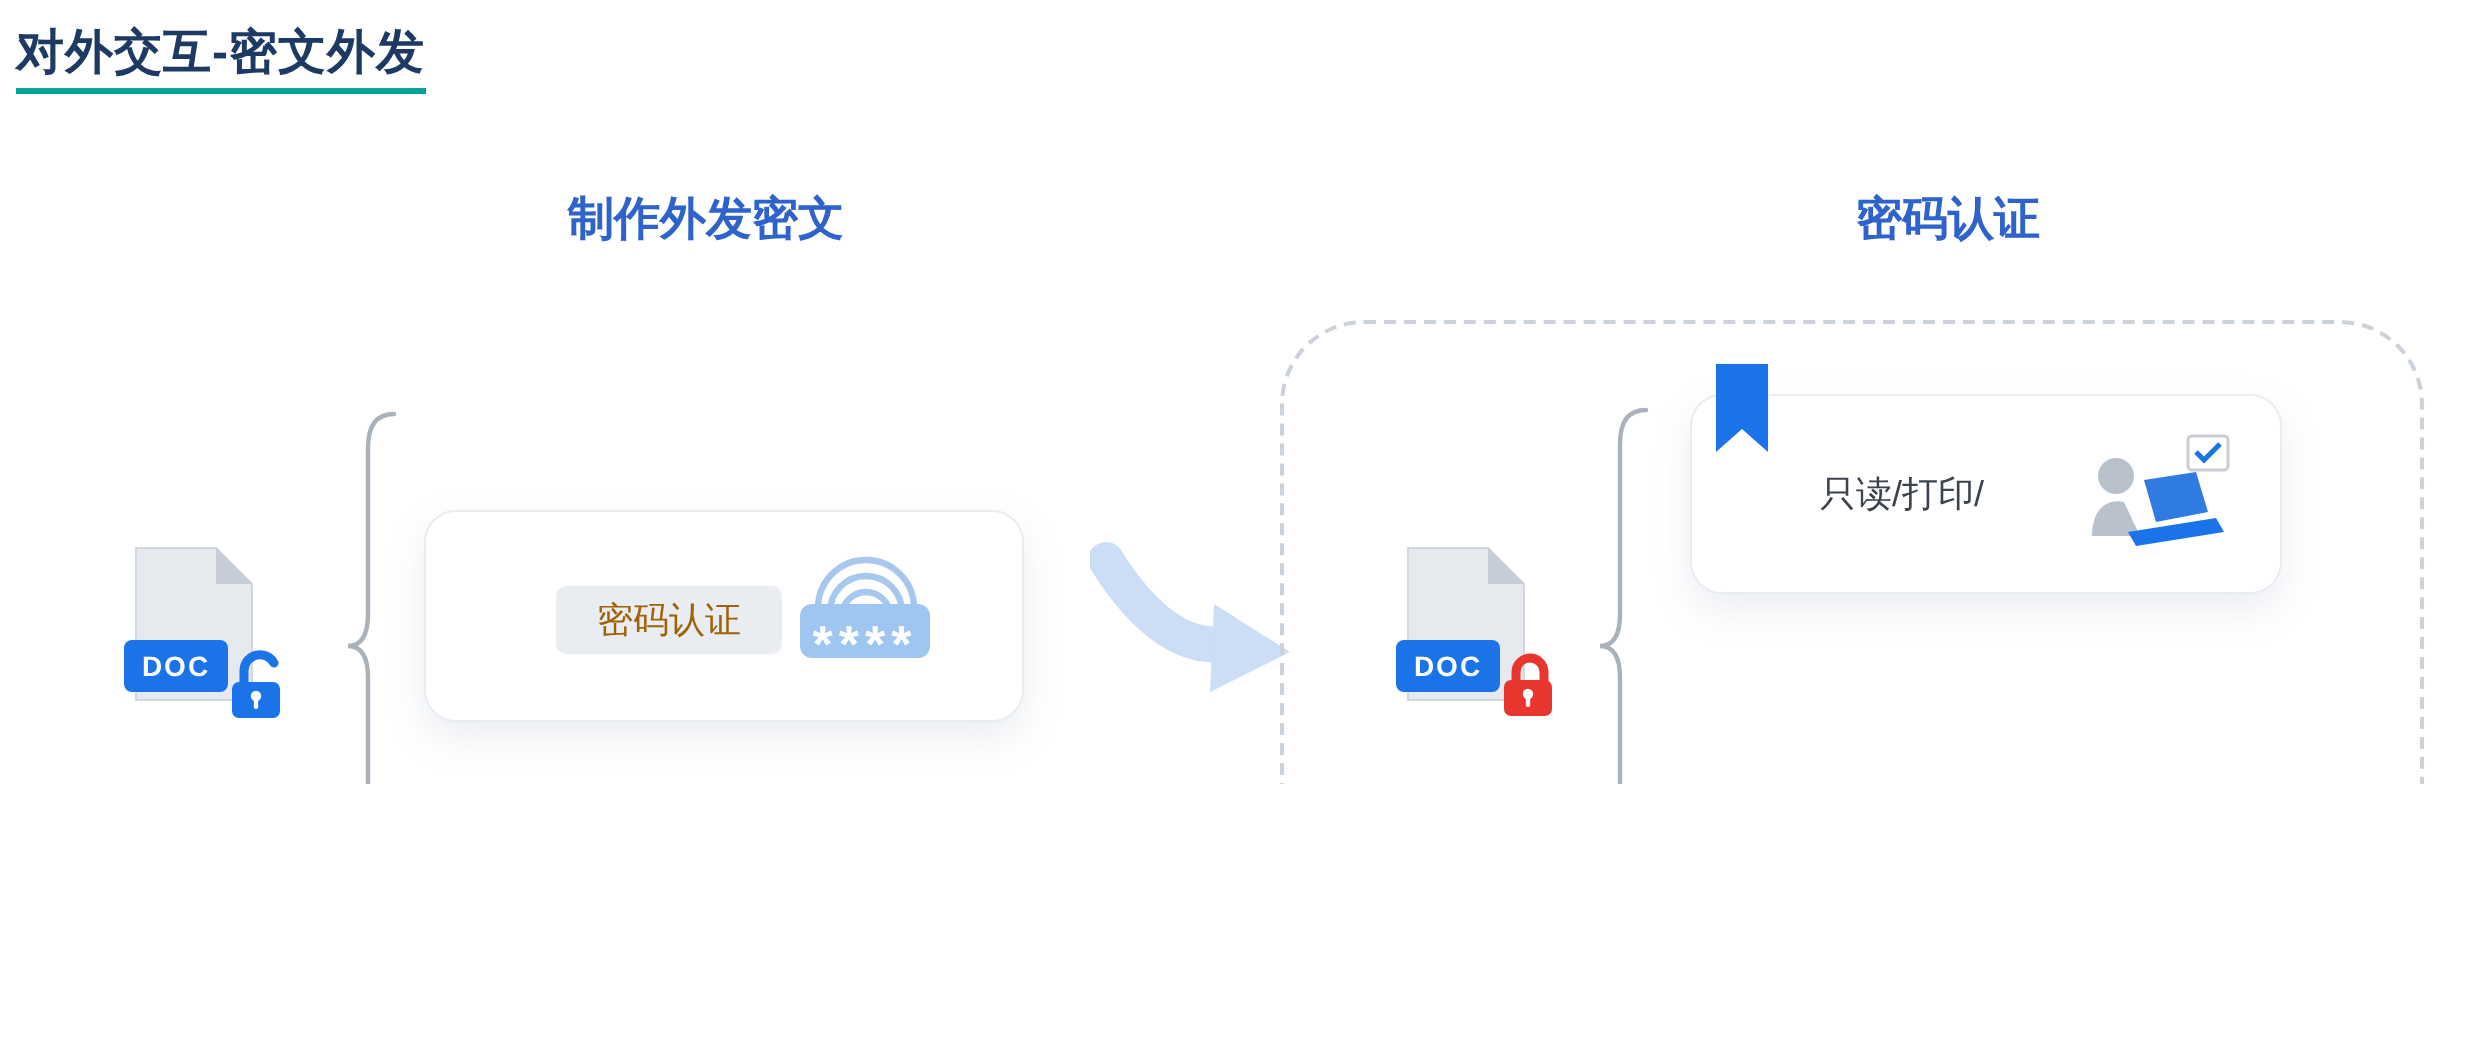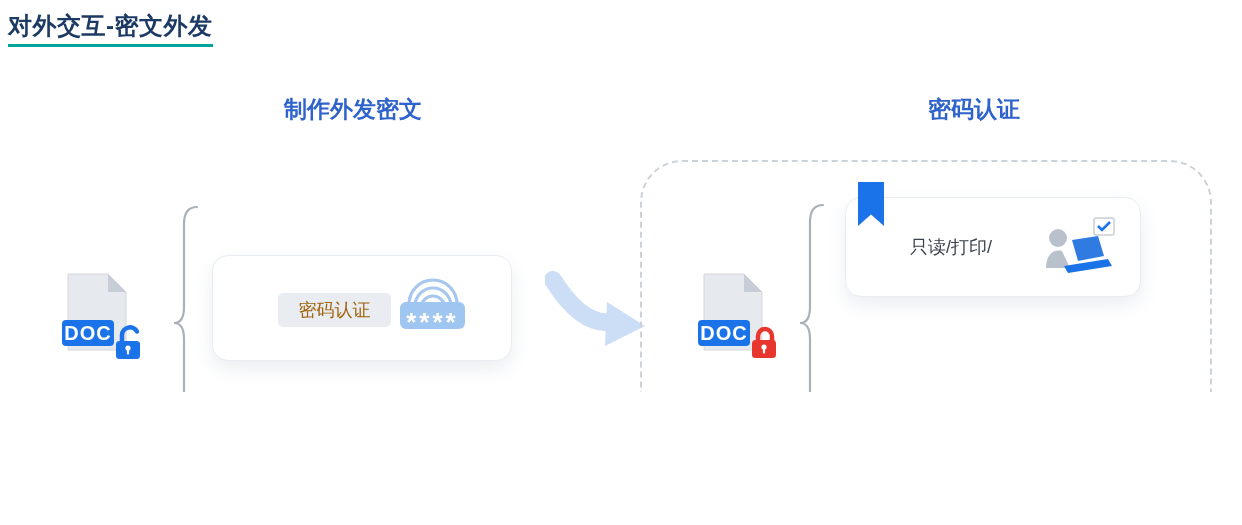--- a/index.html
+++ b/index.html
@@ -30,21 +30,21 @@
   .col-header.left{ left:212px; width:210px; }
   .col-header.right{ left:820px; width:200px; }
 
   .doc{ position:absolute; width:86px; height:92px; }
   .doc-left{ left:62px; top:272px; }
   .doc-right{ left:698px; top:272px; }
   .doc-page{ position:absolute; left:0; top:0; }
   .doc-badge{
     position:absolute; left:0; top:48px; width:52px; height:26px;
     background:var(--accent-blue); border-radius:4px; color:#fff;
-    font-size:20px; font-weight:bold; display:flex; align-items:center;
+    font-size:14px; font-weight:bold; display:flex; align-items:center;
     justify-content:center; letter-spacing:1px;
   }
   .lock{ position:absolute; left:50px; top:50px; }
 
   .brace{ position:absolute; }
   .brace-left{ left:170px; top:204px; }
   .brace-right{ left:796px; top:202px; }
 
   .card{
     position:absolute; background:#fff; border:1px solid #e9edf2;

